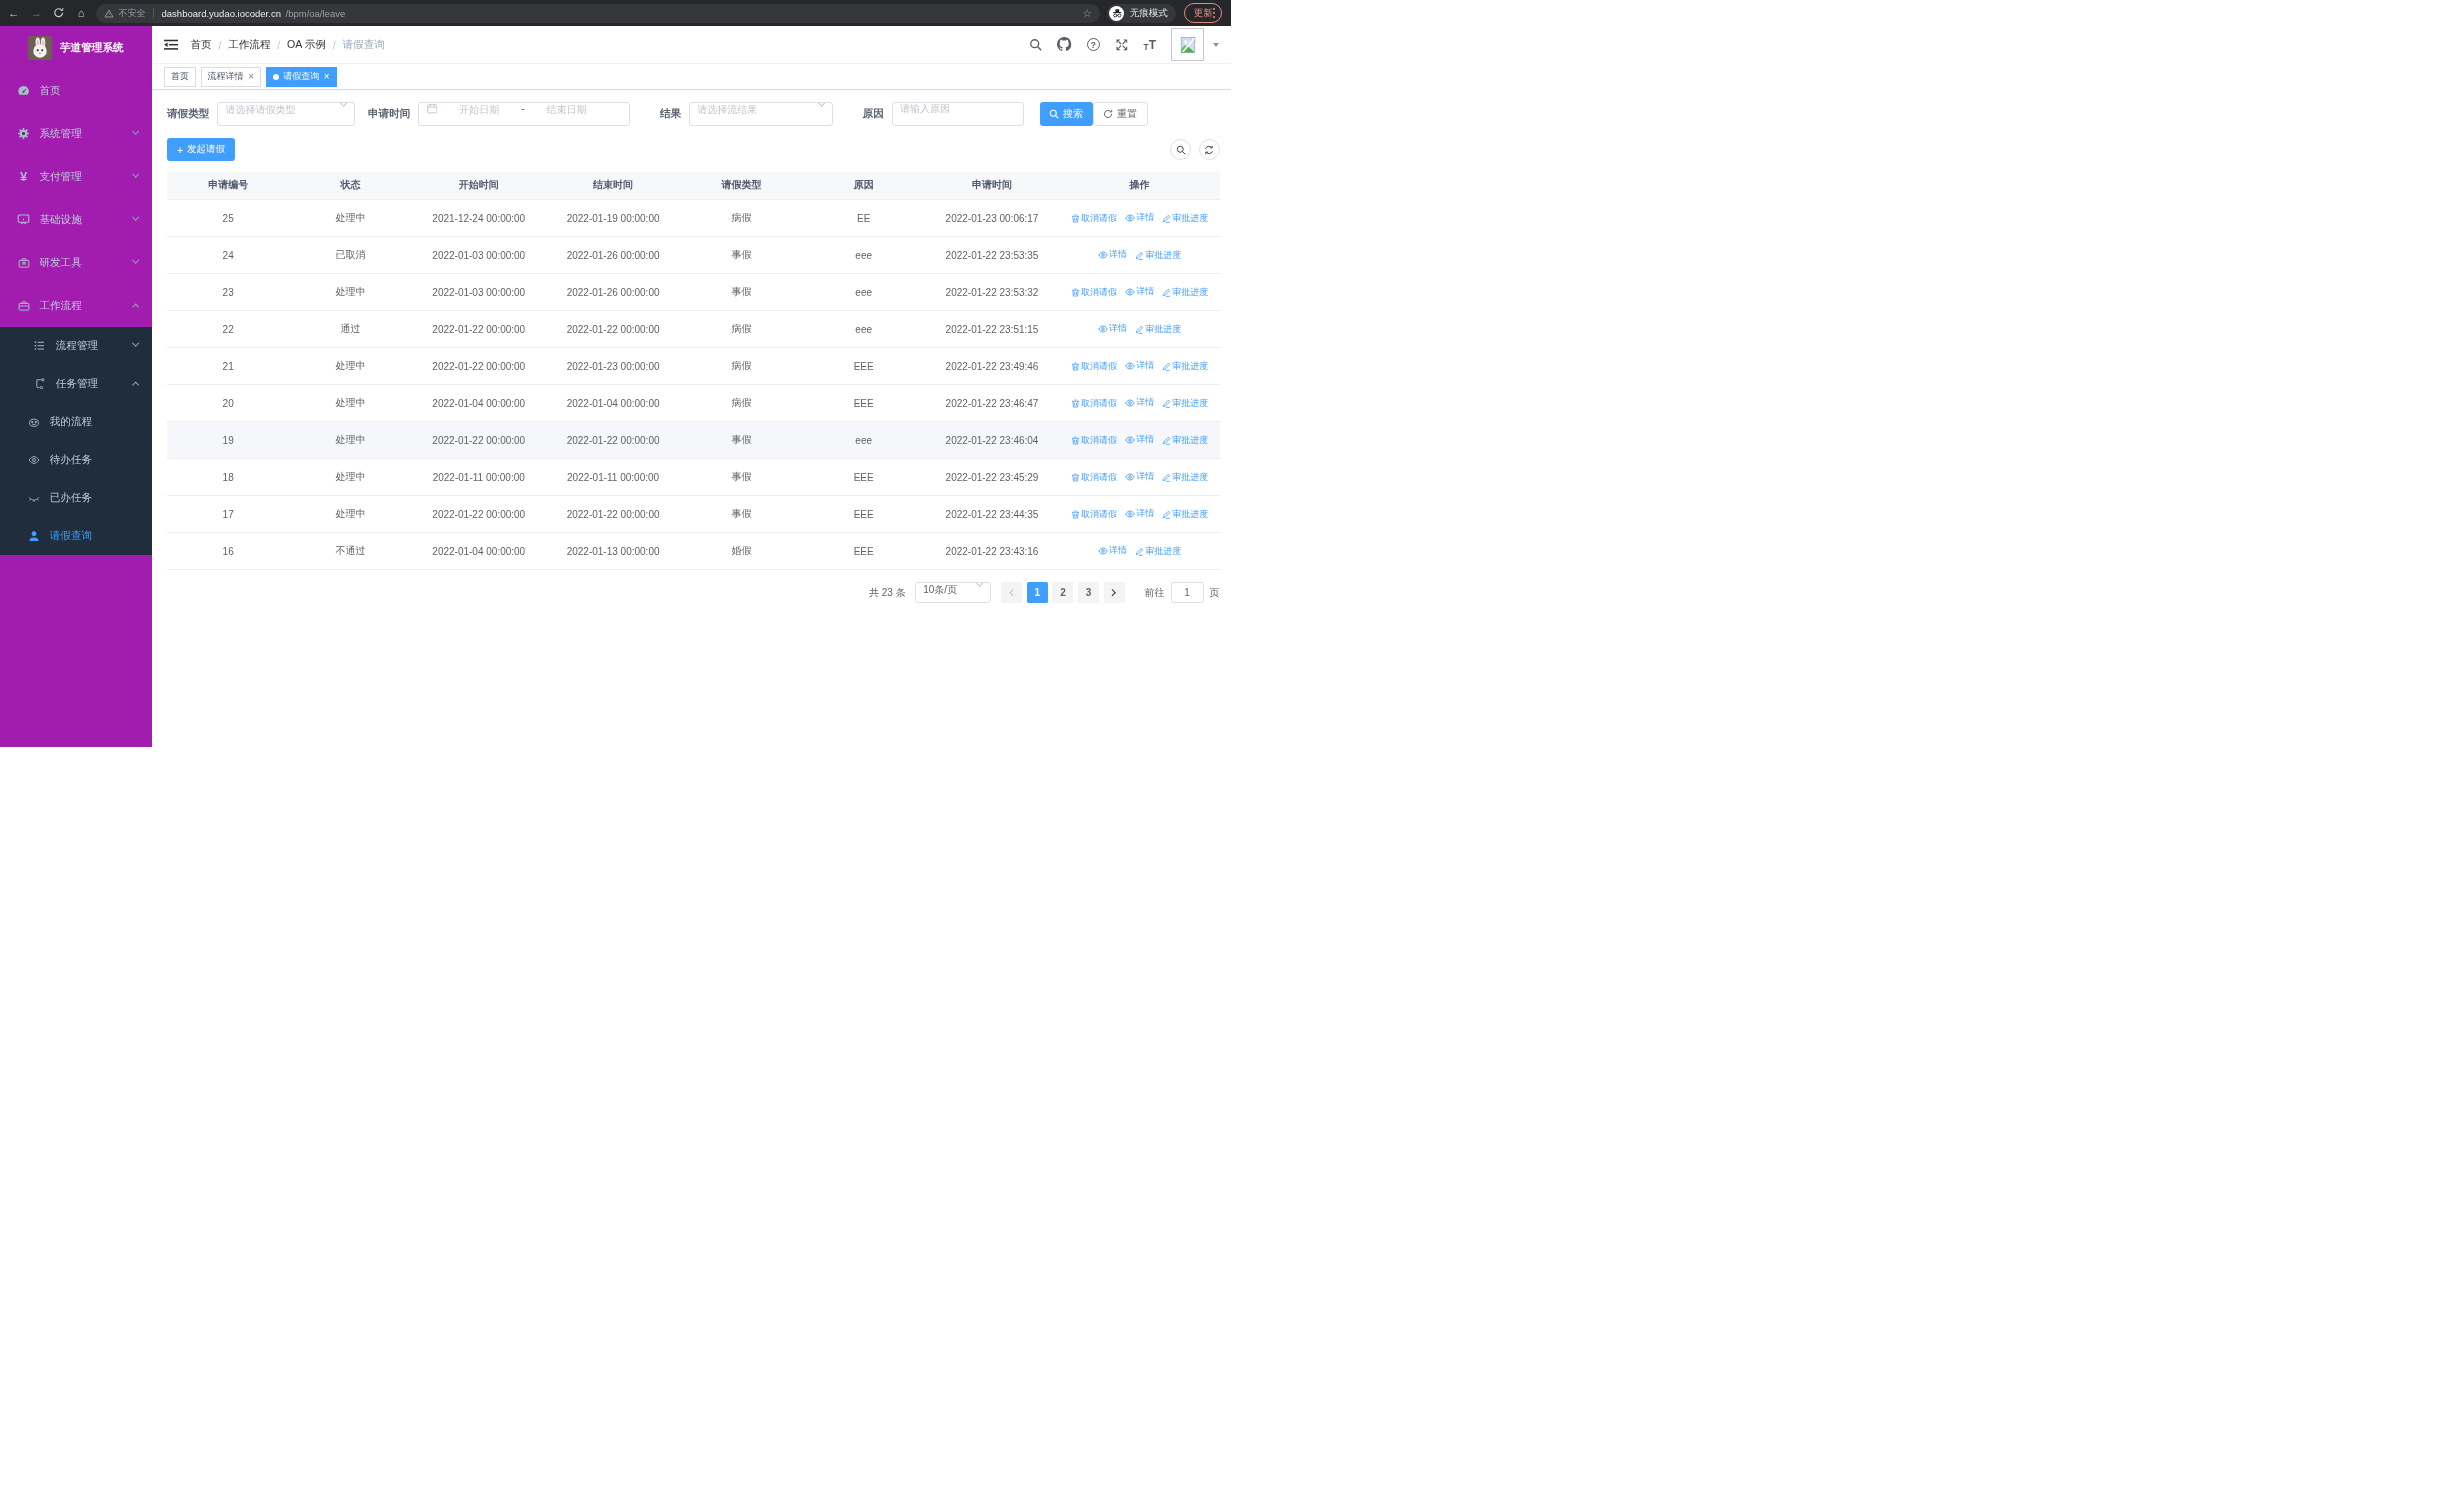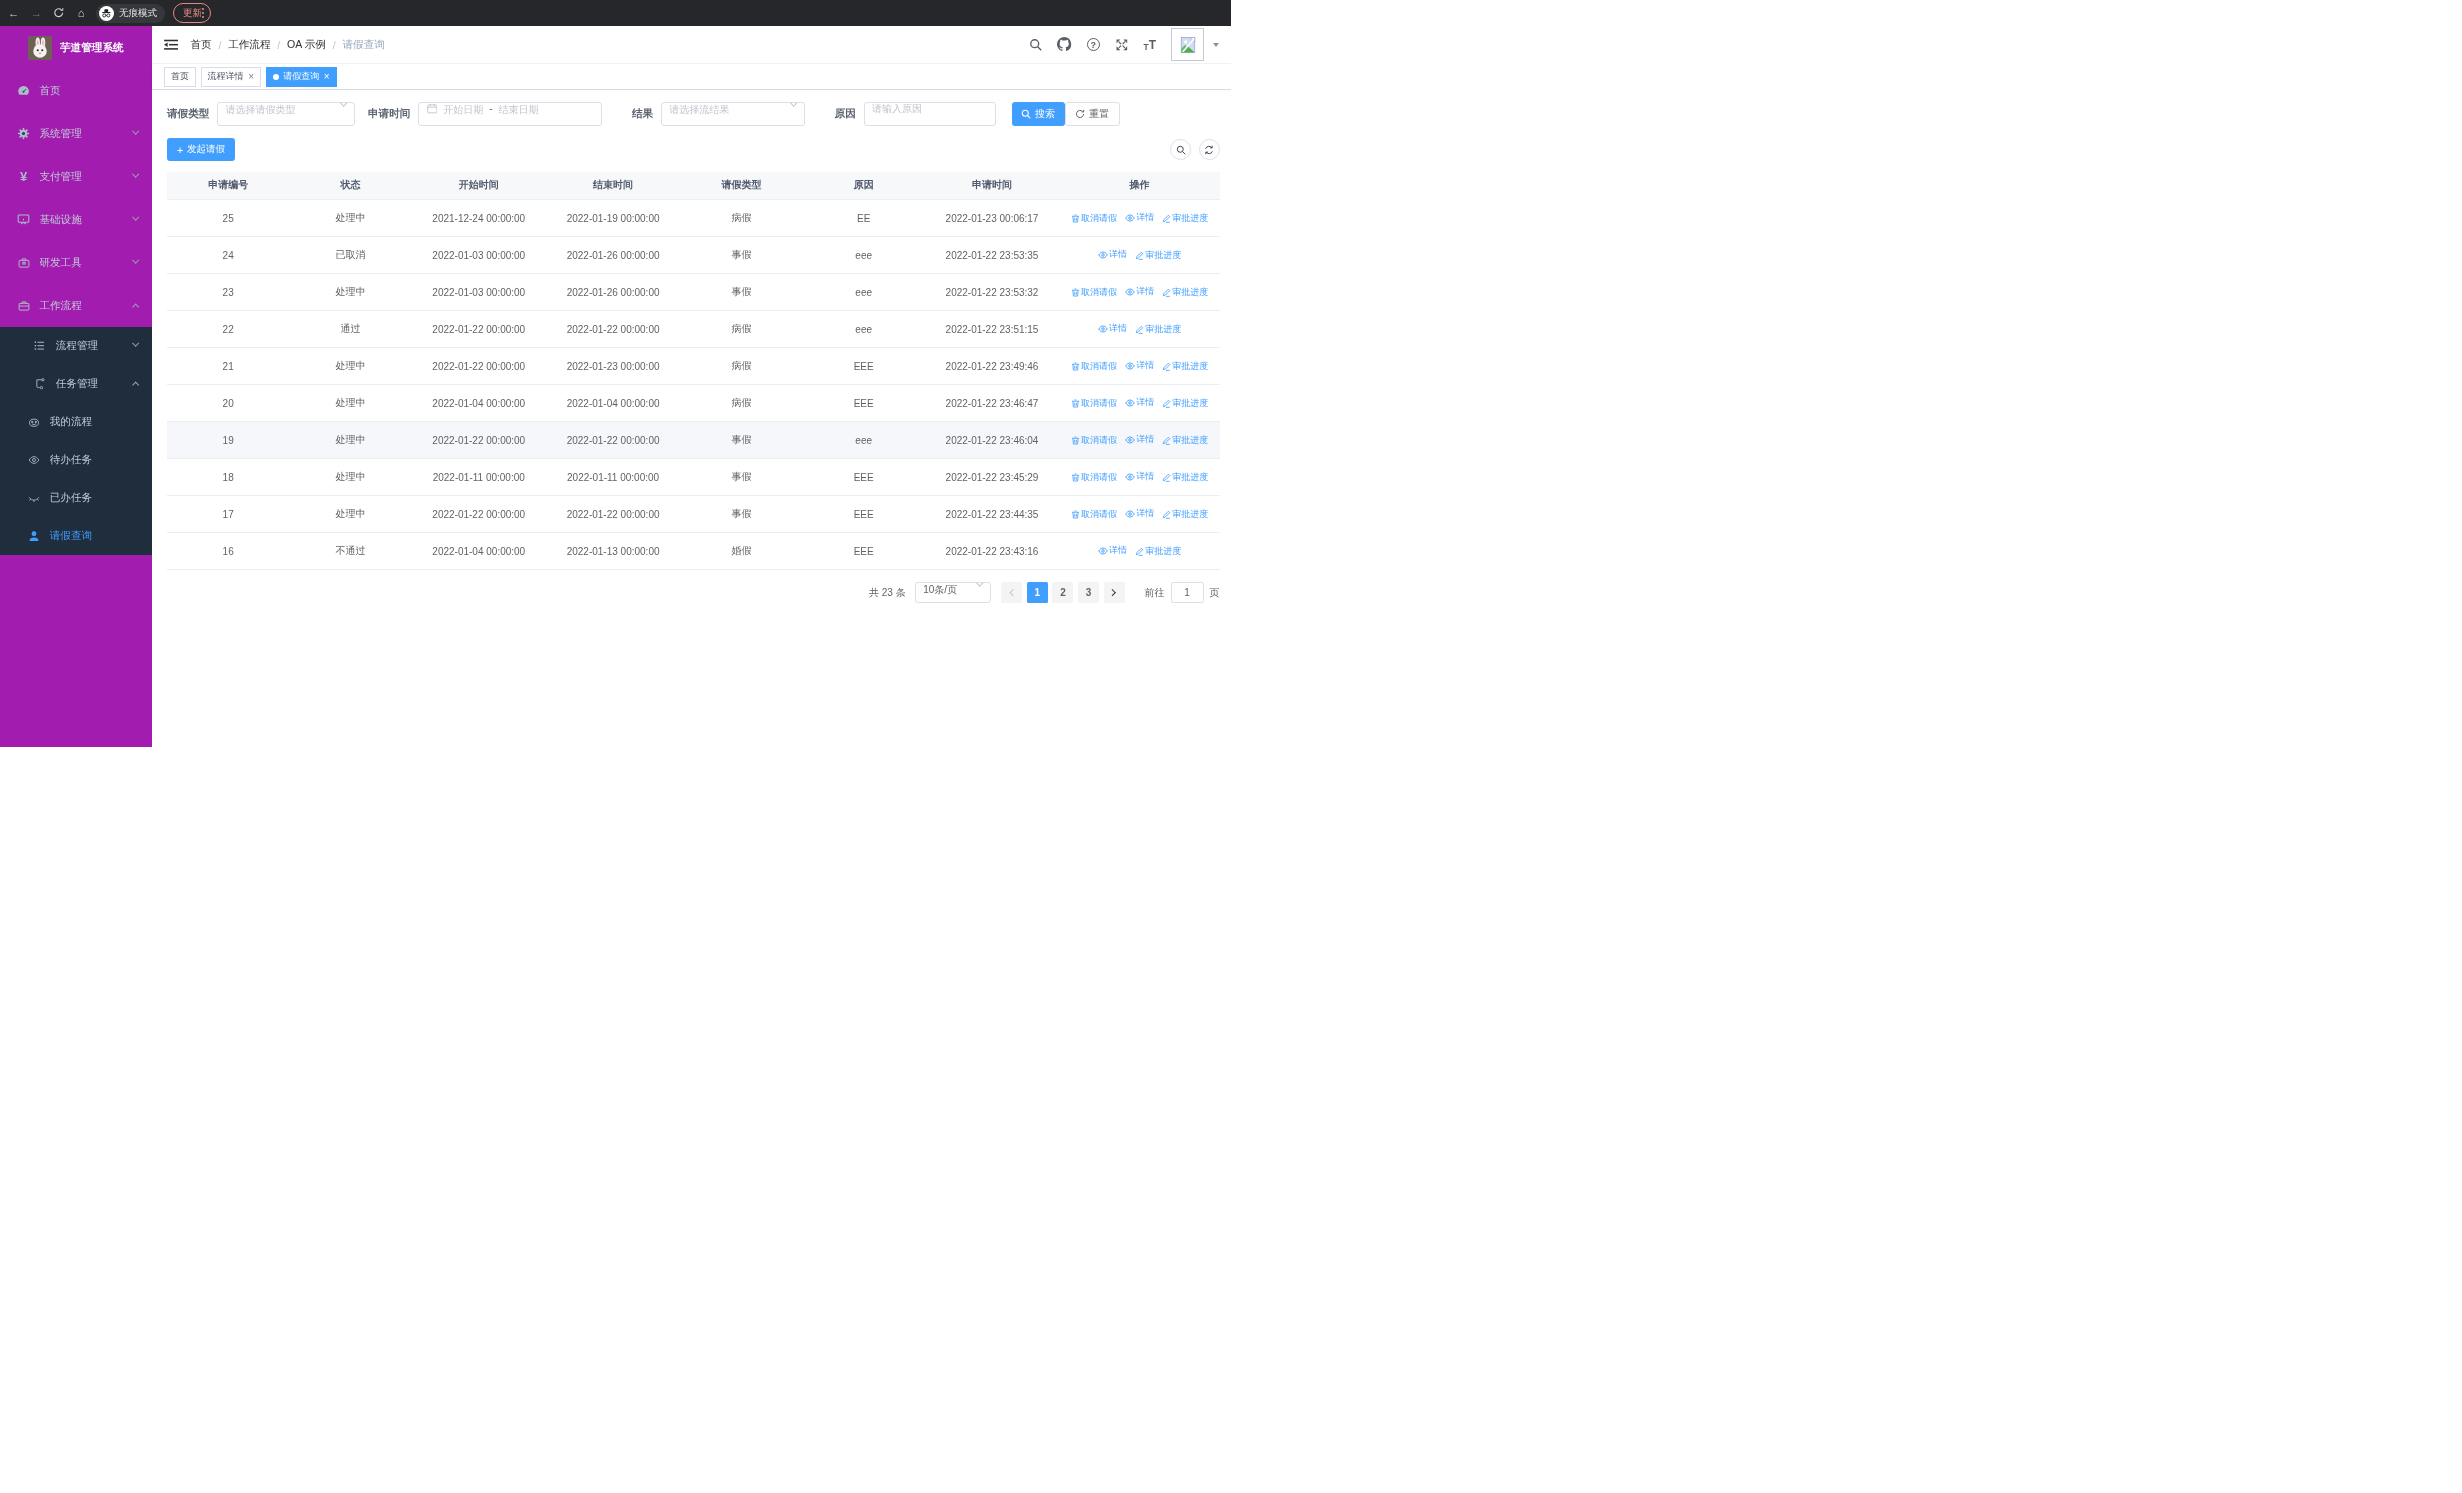--- a/index.html
+++ b/index.html
@@ -83,21 +83,21 @@
   
   .content { flex:1; padding:12px 11.4px 0 15px; }
   .filter-row { display:flex; align-items:center; font-size:10.6px; color:#5b6270; margin-bottom:12px; }
   .f-label { font-weight:bold; white-space:nowrap; }
   .ctrl { height:24px; border:0.8px solid #dcdfe6; border-radius:3px; background:#fff;
     display:flex; align-items:flex-start; padding:0 7.6px; font-size:10px; color:#c0c4cc; }
   .ctrl .ph { color:#c0c4cc; }
   .ctrl .sel-chev { margin-left:auto; width:5.3px; height:5.3px; border-right:1.1px solid #c0c4cc;
     border-bottom:1.1px solid #c0c4cc; transform:rotate(45deg) translate(-1.5px,-1.5px); }
   .sel-leave { width:138px; margin-left:7.6px; }
-  .date-range { width:184px; margin-left:7.6px; gap:6px; justify-content:flex-start; }
+  .date-range { width:212px; margin-left:7.6px; gap:22px; justify-content:flex-start; }
   .date-range .dash { color:#606266; }
   .sel-result { width:144px; margin-left:7.6px; }
   .inp-reason { width:132px; margin-left:7.6px; }
   .inp-reason input { border:none; outline:none; width:100%; font-size:10px; color:#606266;
     font-family:inherit; }
   .inp-reason input::placeholder { color:#c0c4cc; }
   .btn { height:24px; border-radius:3px; display:flex; align-items:center; justify-content:center;
     gap:3.8px; font-size:10px; cursor:pointer; border:0.8px solid transparent;text-align:right; }
   .btn-search { background:#409eff; color:#fff; width:53px; margin-left:16px; }
   .btn-reset { background:#fff; color:#606266; border-color:#dcdfe6; width:55px; }
@@ -141,20 +141,31 @@
 <div class="browser-bar">
   <span class="nav-ico">←</span>
   <span class="nav-ico dim">→</span>
   <span class="nav-ico">
     <svg width="11.4" height="11.4" viewBox="0 0 16 16" fill="none" stroke="currentColor" stroke-width="1.6">
         <path d="M13.5 8a5.5 5.5 0 1 1-1.6-3.9"></path>
         <path d="M13.8 1.5v3.2h-3.2" stroke-width="1.4"></path>
       </svg>
   </span>
   <span class="nav-ico">⌂</span>
+  <div class="omnibox">
+    <svg width="10" height="9" viewBox="0 0 16 14" fill="none" stroke="#9aa0a6" stroke-width="1.4">
+        <path d="M8 1.5 1.5 12.5h13L8 1.5z"></path>
+        <path d="M8 5.5v3.2M8 10.8v.4"></path>
+      </svg>
+    <span>不安全</span>
+    <span class="sep"></span>
+    <span class="host">dashboard.yudao.iocoder.cn</span>
+      <span class="path">/bpm/oa/leave</span>
+    <span class="star">☆</span>
+  </div>
   <div class="incog-chip">
     <span class="incog-circle">
       <svg width="10.6" height="9" viewBox="0 0 16 14" fill="#202124">
           <rect x="5" y="0.5" width="6" height="4" rx="1"></rect>
           <rect x="1.5" y="4.5" width="13" height="1.6" rx="0.8"></rect>
           <circle cx="4.8" cy="10" r="2.4" fill="none" stroke="#202124" stroke-width="1.4"></circle>
           <circle cx="11.2" cy="10" r="2.4" fill="none" stroke="#202124" stroke-width="1.4"></circle>
           <path d="M7 10h2" stroke="#202124" stroke-width="1.2"></path>
         </svg>
     </span>

